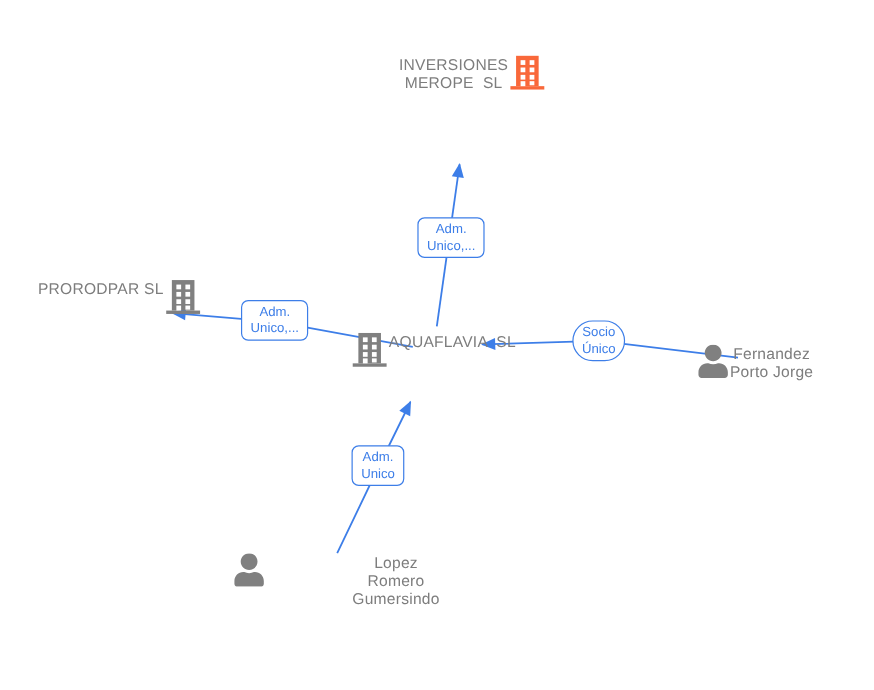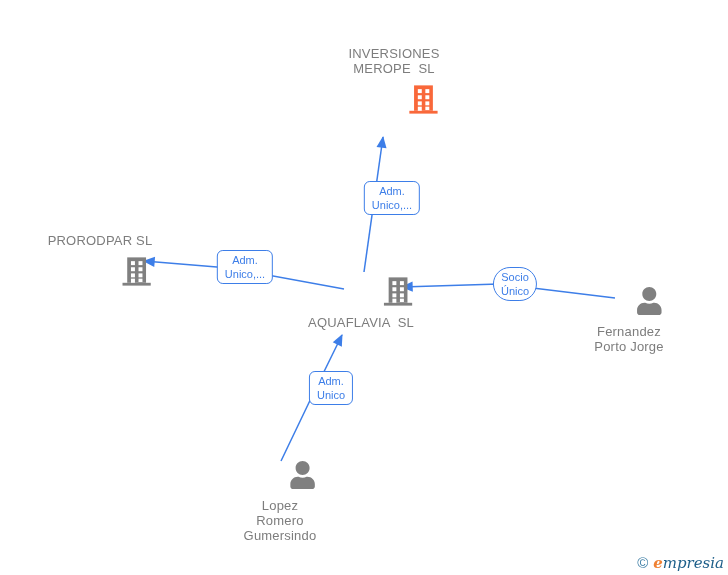--- a/index.html
+++ b/index.html
@@ -6,38 +6,38 @@
   body{
     width:728px;height:575px;position:relative;overflow:hidden;
     background:#ffffff;
     font-family:"Liberation Sans", sans-serif;
   }
   .canvas{position:absolute;inset:0;width:728px;height:575px;}
   svg.edges{position:absolute;left:0;top:0;pointer-events:none;}
   .edge-line{stroke:#3d7ee8;stroke-width:1.5;fill:none;}
 
   .node{
-    position:absolute;display:flex;flex-direction:column;align-items:flex-end;
+    position:absolute;display:flex;flex-direction:row;align-items:flex-start;
     transform:translateX(-50%);
   }
   .node .nlabel{
     color:#7d7d7d;font-size:13px;line-height:15px;text-align:center;
     white-space:pre;letter-spacing:.2px;
   }
   .node .icon{display:block;}
   .icon-company{color:#808080;}
   .icon-company.highlight{color:#f9683a;}
   .icon-person{color:#808080;}
   .gap{height:9px;flex:none;}
 
   .edge-label{
     position:absolute;transform:translate(-50%,-50%);
     background:#ffffff;border:1.5px solid #3d7ee8;border-radius:6px;
     color:#3d7ee8;font-size:11px;line-height:14px;text-align:center;
-    padding:2px 7px;white-space:pre;cursor:pointer;margin-left:16px;
+    padding:2px 7px;white-space:pre;cursor:pointer;
   }
 
   .watermark{
     position:absolute;right:4px;bottom:2px;
     font-size:15px;line-height:20px;
     font-family:"DejaVu Serif", serif;font-style:italic;
     user-select:none;
   }
   .watermark .copy{color:#3e7fa6;font-style:normal;font-family:"Liberation Sans",sans-serif;}
   .watermark .brand-e{color:#ef8133;font-weight:bold;}
@@ -108,37 +108,33 @@
   </div>
 
   <div class="node" style="left:361px;top:277px;">
     <svg class="icon icon-company" width="32" height="29">
         <use href="#sym-building"></use>
       </svg>
     <div class="gap"></div>
     <div class="nlabel">AQUAFLAVIA  SL</div>
   </div>
 
-  <div class="node" style="left:280px;top:461px;">
+  <div class="node" style="left:280px;top:461px;gap:36px;">
     <svg class="icon icon-person" width="28" height="28">
         <use href="#sym-person"></use>
       </svg>
     <div class="gap"></div>
     <div class="nlabel">Lopez
 Romero
 Gumersindo</div>
   </div>
 
   <div class="edge-label" style="left:376px;top:198px;">Adm.
 Unico,...</div>
   <div class="edge-label" style="left:229px;top:267px;">Adm.
 Unico,...</div>
   <div class="edge-label" style="left:499px;top:284px;border-radius:17px;">Socio
 Único</div>
   <div class="edge-label" style="left:315px;top:388px;">Adm.
 Unico</div>
 
-  <div class="watermark">
-    <span class="copy">©</span>
-    <span class="brand"><span class="brand-e">e</span><span class="brand-rest">mpresia</span></span>
-  </div>
 
 </div>
 
 </body></html>

